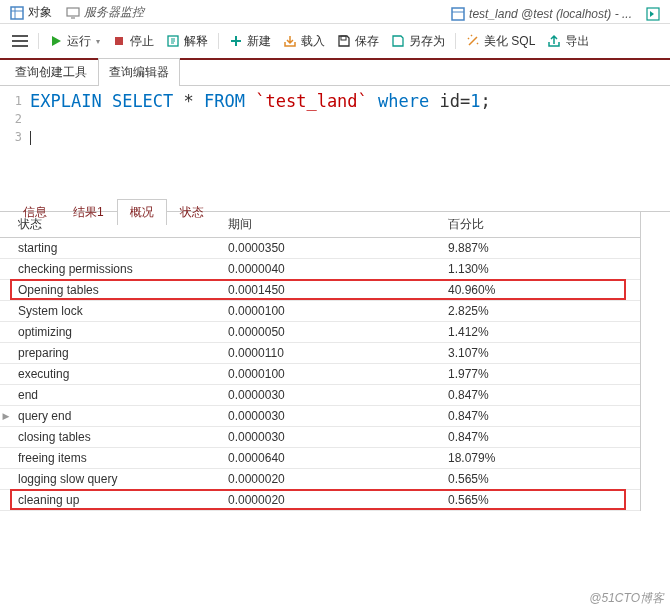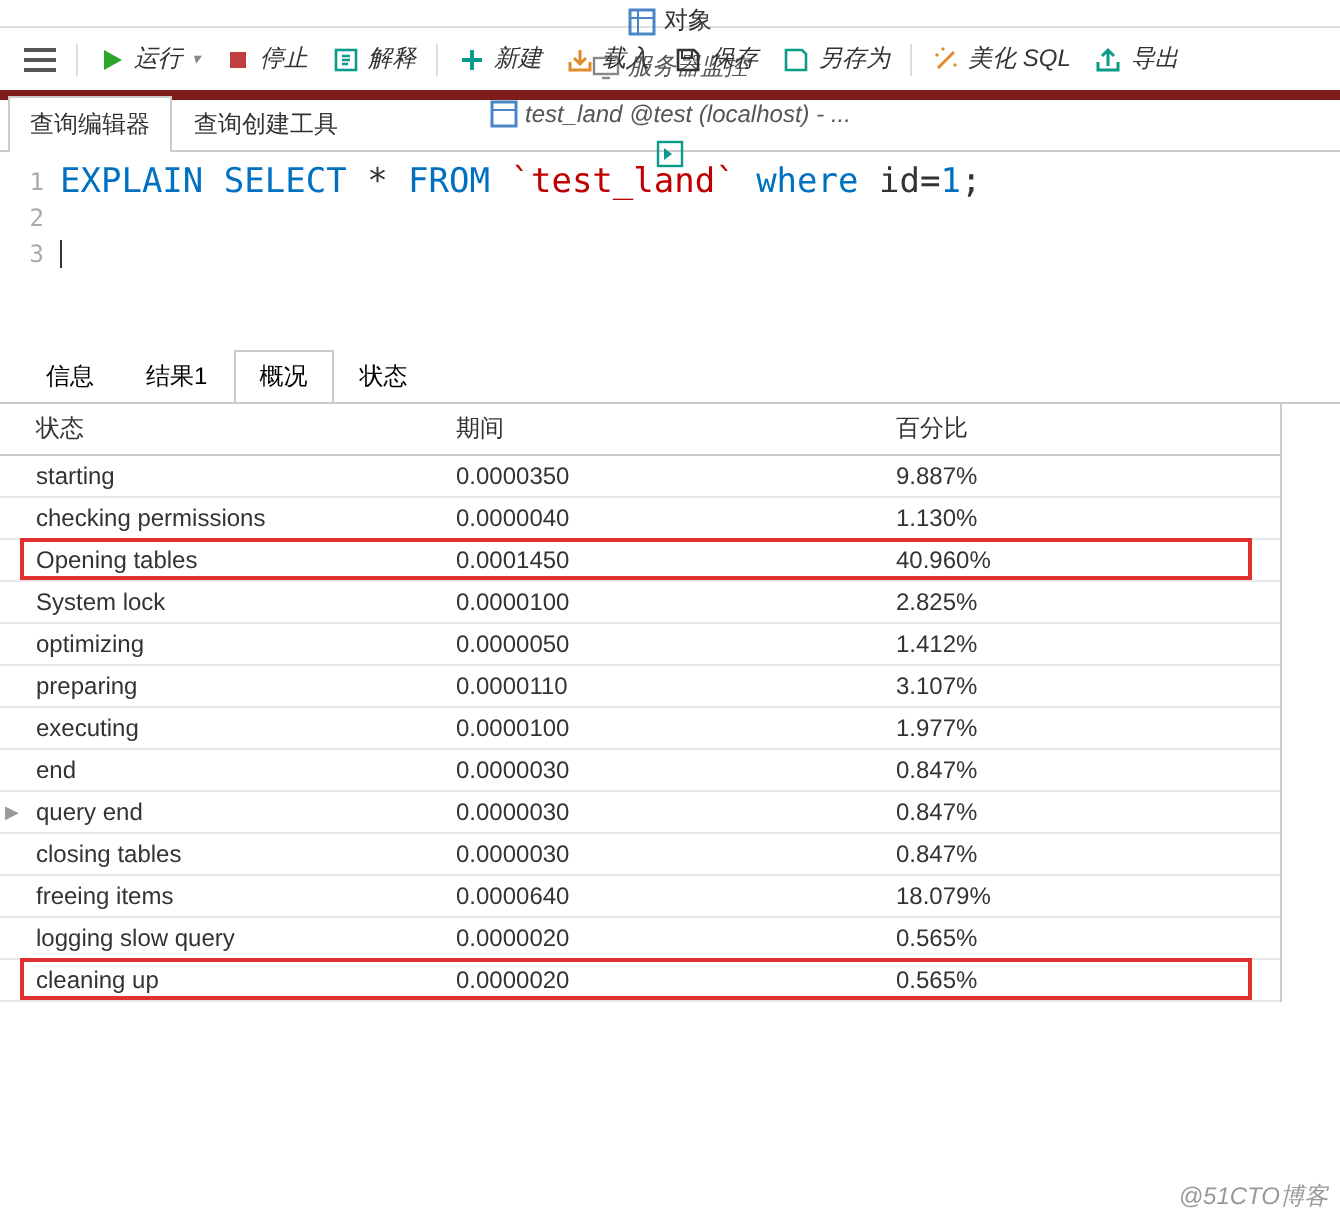--- a/index.html
+++ b/index.html
@@ -1,26 +1,26 @@
 <!DOCTYPE html>
 <html><head>
 <meta charset="utf-8">
 <style>
 * { margin:0; padding:0; box-sizing:border-box; }
 body { font-family:"Microsoft YaHei","Segoe UI",Arial,sans-serif; font-size:12px; color:#333; background:#fff; width:670px; height:611px; overflow:hidden; position:relative; }
 
 
-.topmenu { height:14px; display:flex; align-items:center; gap:2px; padding:0 4px; border-bottom:1px solid #ddd;flex-direction:column; }
+.topmenu { height:24px; display:flex; align-items:flex-end; gap:2px; padding:0 4px; border-bottom:1px solid #ddd; }
 .topmenu .mi { padding:2px 6px; display:flex; align-items:center; gap:4px; color:#333; cursor:default; }
 .topmenu .mi.dim { color:#555;font-style:italic; }
 .sep-v { width:1px; height:16px; background:#ddd; margin:0 2px; }
 .ic { width:14px; height:14px; display:inline-block; }
 
 
-.toolbar { height:36px; display:flex; align-items:center; gap:4px; padding:0 8px; border-bottom:5px solid #7f1d1d;font-style:italic; }
+.toolbar { height:36px; display:flex; align-items:center; gap:4px; padding:0 8px; border-bottom:2px solid #7f1d1d; }
 .ham { width:24px; height:24px; display:flex; flex-direction:column; justify-content:center; gap:3px; padding:0 4px; }
 .ham span { display:block; height:2px; background:#555; width:16px; }
 .tb { display:flex; align-items:center; gap:4px; padding:2px 4px; color:#333; }
 .tb .dd { font-size:8px; color:#888; margin-left:1px; }
 
 
 .tabs { height:26px; display:flex; align-items:flex-end; padding:0 4px; border-bottom:1px solid #ccc; }
 .tab { padding:5px 10px; border:1px solid transparent; border-bottom:none; color:#333; position:relative; top:1px; }
 .tab.active { border-color:#ccc; background:#fff; }
 
@@ -30,21 +30,21 @@
 .code { font-family:Consolas,monospace; font-size:17px; line-height:18px; }
 .kw { color:#0070c0; }
 .str { color:#c00000; }
 .num { color:#0070c0; }
 .cursor { display:inline-block; width:1px; height:14px; background:#333; vertical-align:middle; }
 
 .hgap { height:40px; }
 
 
 .rtabs { height:26px; display:flex; align-items:flex-end; padding-left:10px; border-bottom:1px solid #ccc; }
-.rtab { padding:4px 12px; border:1px solid transparent; border-bottom:none; position:relative; top:0; color:#000000; }
+.rtab { padding:4px 12px; border:1px solid transparent; border-bottom:none; position:relative; top:14px; color:#7f1d1d; }
 .rtab.active { border-color:#ccc; background:#fff; }
 
 
 .tbl-wrap { border-right:1px solid #ccc; width:641px; }
 .tbl { width:100%; border-collapse:collapse; }
 .tbl th { text-align:left; font-weight:normal; padding:4px 6px; border-bottom:1px solid #ccc; color:#333; height:22px; }
 .tbl th.arrow { width:12px; padding:0; }
 .tbl td { padding:3px 6px; border-bottom:1px solid #e8e8e8; height:21px; color:#333; }
 .tbl td.arrow { width:12px; padding:0; text-align:center; color:#999; font-size:9px; }
 .row-hl td { position:relative; }
@@ -154,22 +154,22 @@
   </div>
   <div class="tb">
     <svg class="ic svg-teal" viewBox="0 0 14 14">
         <path d="M2 8 v4 h10 v-4 M7 10 v-8 M4 5 l3 -3 l3 3" fill="none" stroke="#0b9b8a" stroke-width="1.5"></path>
       </svg>
     <span>导出</span>
   </div>
 </div>
 
 <div class="tabs">
+  <div class="tab"><span>查询创建工具</span></div>
   <div class="tab active"><span>查询编辑器</span></div>
-  <div class="tab"><span>查询创建工具</span></div>
 </div>
 
 <div class="editor">
   <div class="gutter">1<br>2<br>3</div>
   <div class="code">
     <div><span class="kw">EXPLAIN</span> <span class="kw">SELECT</span><span> * </span><span class="kw">FROM</span><span class="str"> `test_land` </span><span class="kw">where</span><span> id=</span><span class="num">1</span><span>;</span></div>
     <div>&nbsp;</div>
     <div><span class="cursor"></span></div>
   </div>
 </div>

